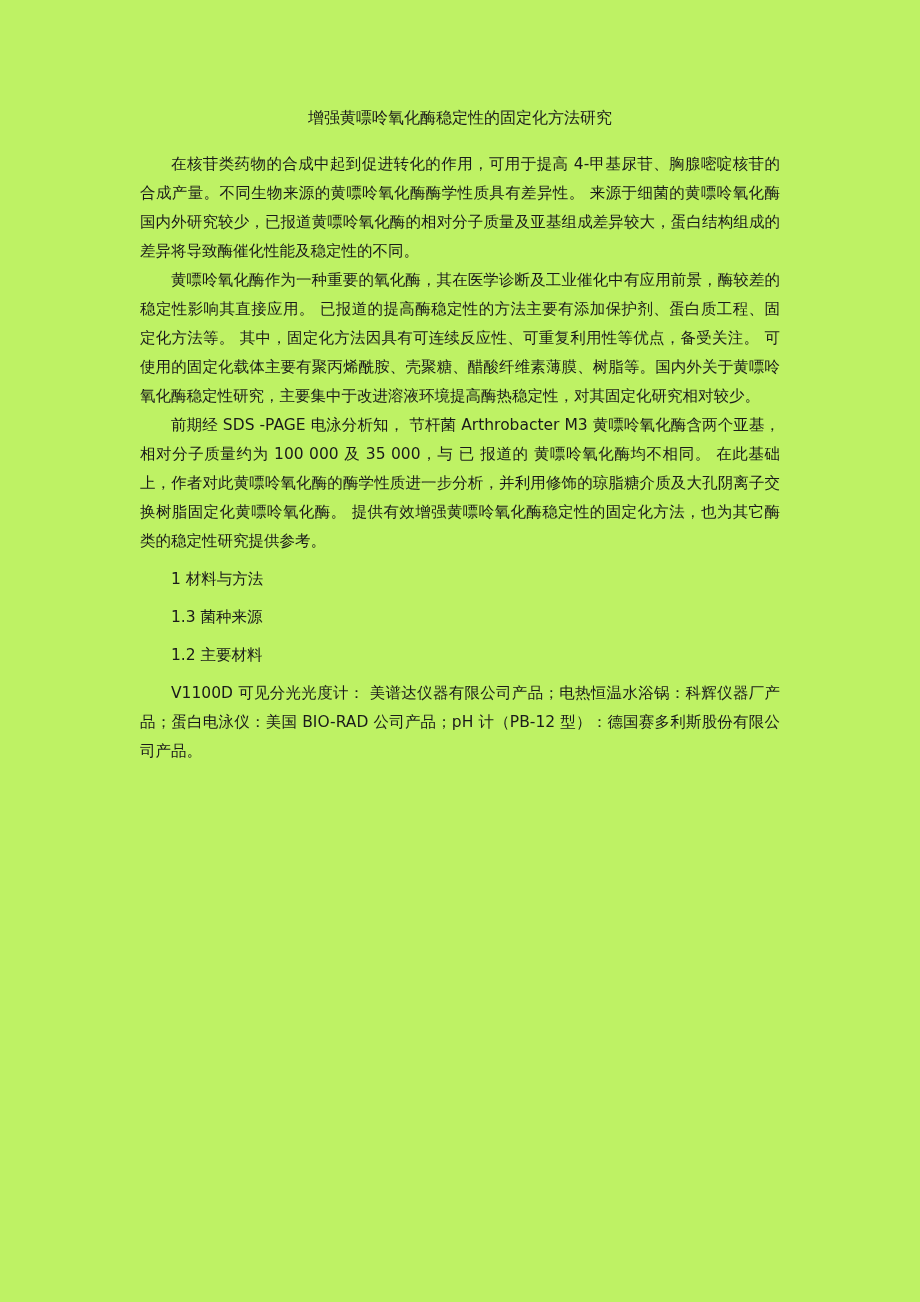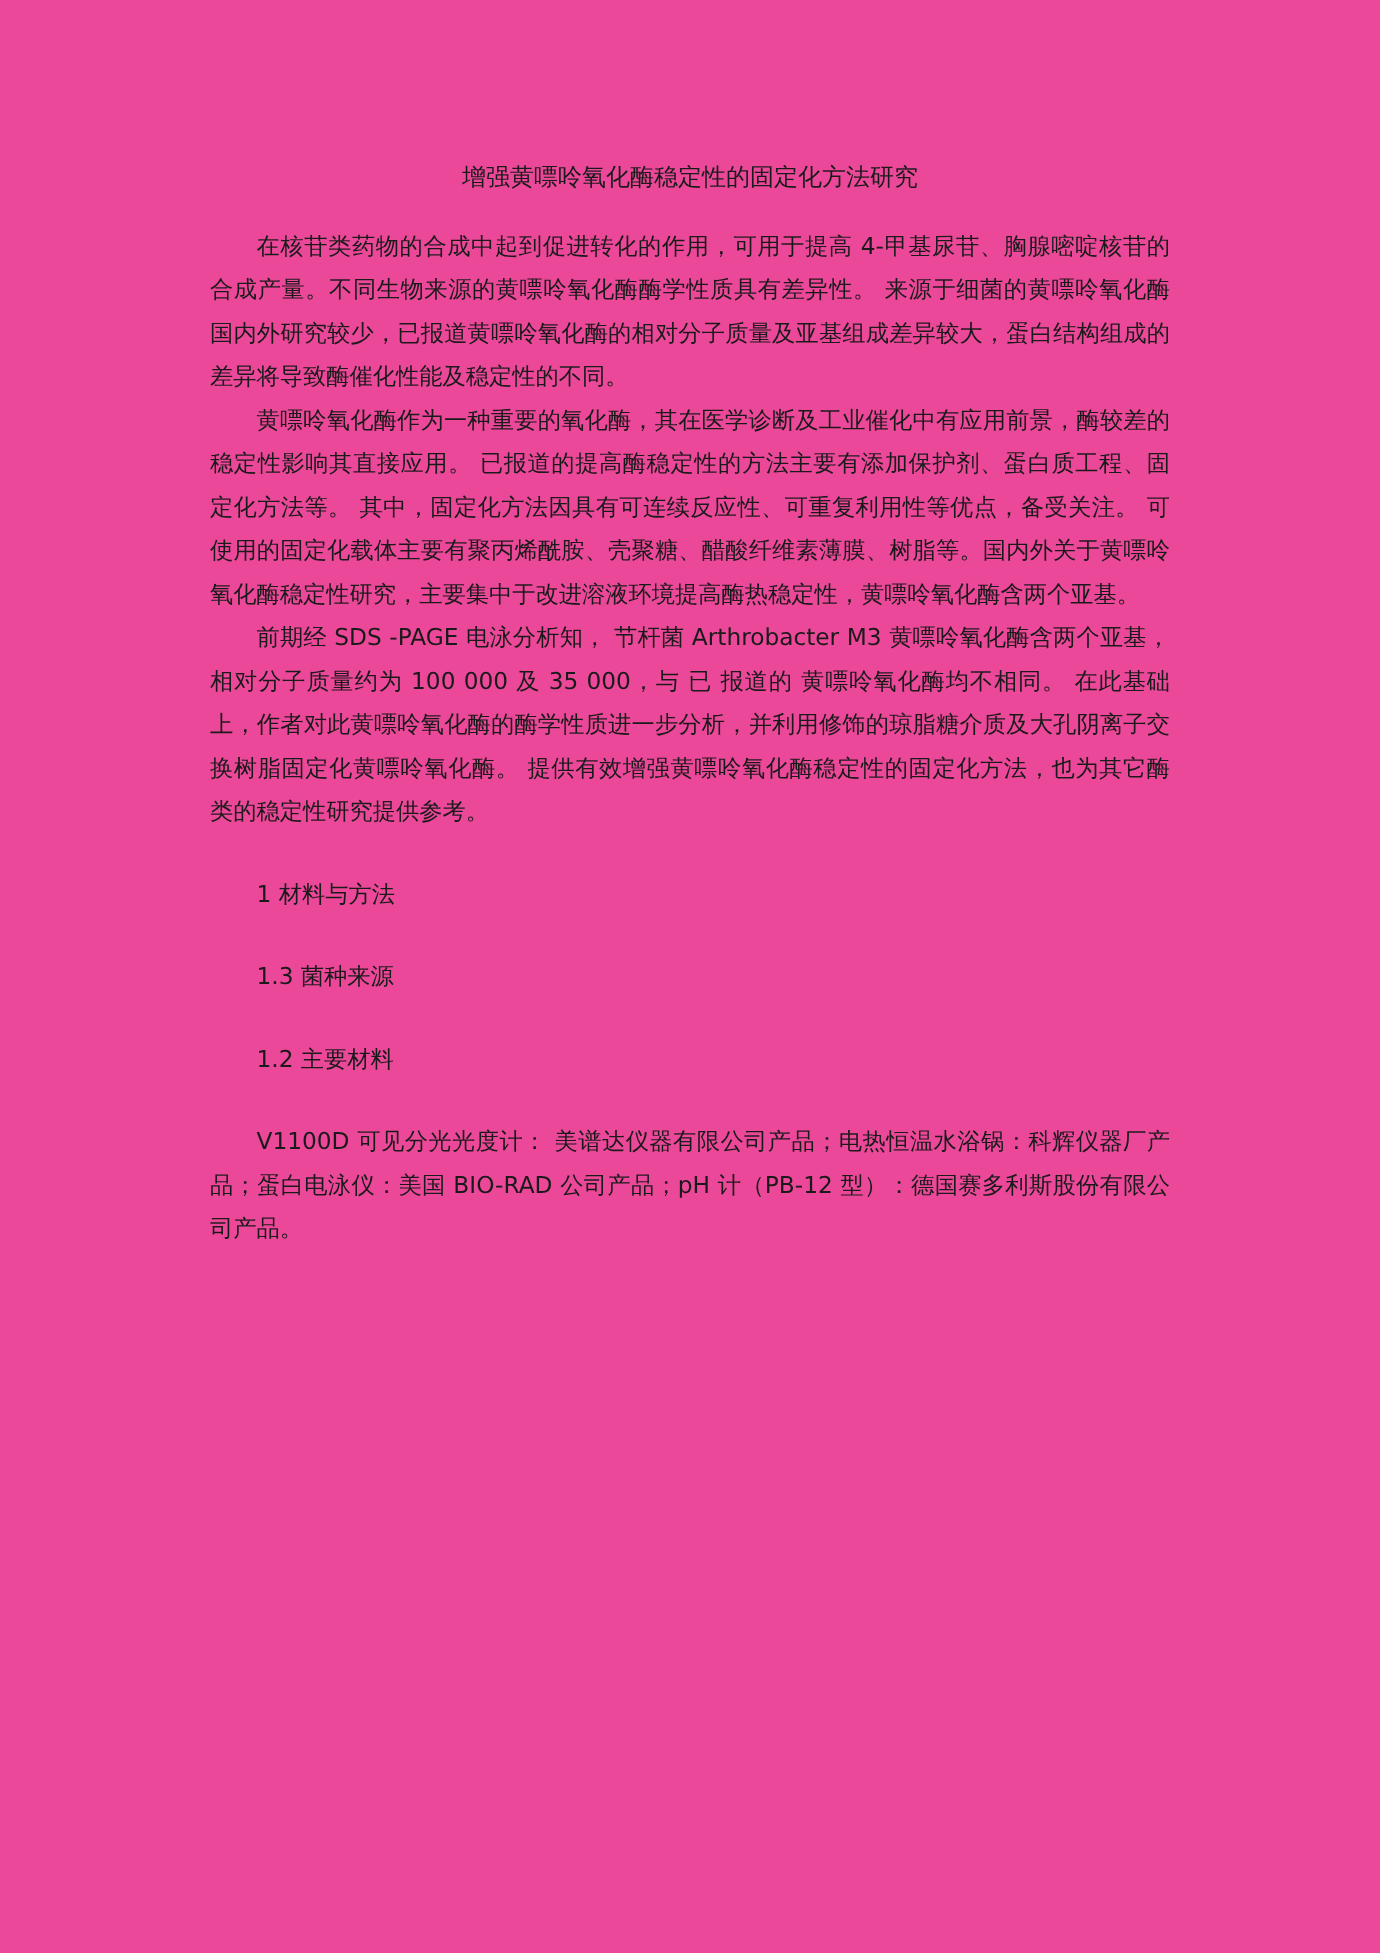--- a/index.html
+++ b/index.html
@@ -2,55 +2,55 @@
 <html><head>
 <meta charset="utf-8">
 <style>
   * { margin: 0; padding: 0; box-sizing: border-box; }
   html, body { background: #ffffff; }
   .page {
     position: relative;
     width: 920px;
     height: 1302px;
     margin: 0 auto;
-    background: #ec4899;
+    background: #bef264;
     overflow: hidden;
     font-family: "DejaVu Sans", sans-serif;
     color: #1a1a1a;
   }
   .content {
     padding: 103px 140px 0 140px;
     font-size: 15.5px;
     line-height: 29px;
     text-align: justify;
     overflow-wrap: break-word;
   }
   .doc-title {
     text-align: center;
     text-indent: 0;
     font-size: 16px;
     font-weight: normal;
     margin-bottom: 18px;
   }
   .para { text-align: justify; }
   .indent { text-indent: 2em; }
-  .spaced { margin-top: 26px; }
+  .spaced { margin-top: 9px; }
 </style>
 </head>
 <body>
 
 <div class="page">
   <div class="content">
 
     <h1 class="doc-title">增强黄嘌呤氧化酶稳定性的固定化方法研究</h1>
 
 
     <p class="para indent">在核苷类药物的合成中起到促进转化的作用，可用于提高 4-甲基尿苷、胸腺嘧啶核苷的合成产量。不同生物来源的黄嘌呤氧化酶酶学性质具有差异性。 来源于细菌的黄嘌呤氧化酶国内外研究较少，已报道黄嘌呤氧化酶的相对分子质量及亚基组成差异较大，蛋白结构组成的差异将导致酶催化性能及稳定性的不同。</p>
 
-    <p class="para indent">黄嘌呤氧化酶作为一种重要的氧化酶，其在医学诊断及工业催化中有应用前景，酶较差的稳定性影响其直接应用。 已报道的提高酶稳定性的方法主要有添加保护剂、蛋白质工程、固定化方法等。 其中，固定化方法因具有可连续反应性、可重复利用性等优点，备受关注。 可使用的固定化载体主要有聚丙烯酰胺、壳聚糖、醋酸纤维素薄膜、树脂等。国内外关于黄嘌呤氧化酶稳定性研究，主要集中于改进溶液环境提高酶热稳定性，黄嘌呤氧化酶含两个亚基。</p>
+    <p class="para indent">黄嘌呤氧化酶作为一种重要的氧化酶，其在医学诊断及工业催化中有应用前景，酶较差的稳定性影响其直接应用。 已报道的提高酶稳定性的方法主要有添加保护剂、蛋白质工程、固定化方法等。 其中，固定化方法因具有可连续反应性、可重复利用性等优点，备受关注。 可使用的固定化载体主要有聚丙烯酰胺、壳聚糖、醋酸纤维素薄膜、树脂等。国内外关于黄嘌呤氧化酶稳定性研究，主要集中于改进溶液环境提高酶热稳定性，对其固定化研究相对较少。</p>
 
     <p class="para indent">前期经 SDS -PAGE 电泳分析知， 节杆菌 Arthrobacter M3 黄嘌呤氧化酶含两个亚基， 相对分子质量约为 100 000 及 35 000，与 已 报道的 黄嘌呤氧化酶均不相同。 在此基础上，作者对此黄嘌呤氧化酶的酶学性质进一步分析，并利用修饰的琼脂糖介质及大孔阴离子交换树脂固定化黄嘌呤氧化酶。 提供有效增强黄嘌呤氧化酶稳定性的固定化方法，也为其它酶类的稳定性研究提供参考。</p>
 
     <p class="para indent spaced">1 材料与方法</p>
 
     <p class="para indent spaced">1.3 菌种来源</p>
 
 
     <p class="para indent spaced">1.2 主要材料</p>
 

